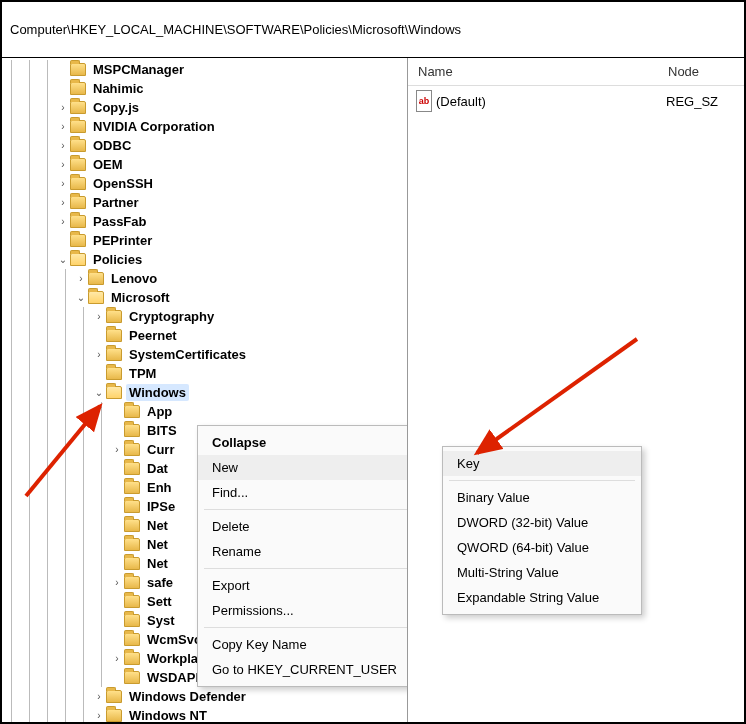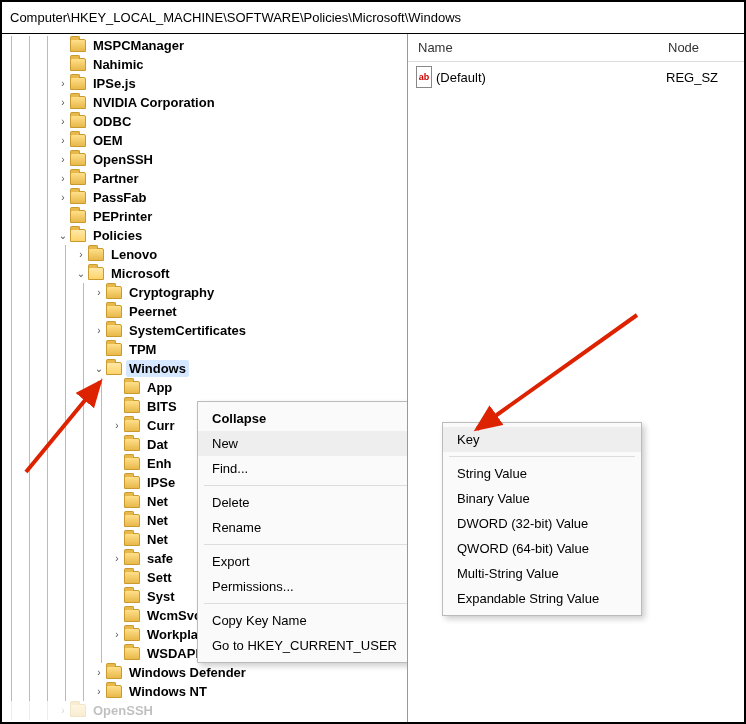--- a/index.html
+++ b/index.html
@@ -8,21 +8,21 @@
     width: 746px; height: 724px;
     border: 2px solid #000;
     background: #fff;
     overflow: hidden;
     position: relative;
     display: flex;
     flex-direction: column;
   }
   .address-bar {
     border-bottom: 1px solid #000;
-    padding: 8px 8px;
+    padding: 20px 8px;
     background: #fff;
     font-size: 13px;
   }
   .body {
     flex: 1;
     display: flex;
     overflow: hidden;
     position: relative;
   }
   .tree-pane {
@@ -143,21 +143,21 @@
             <span class="expander"></span>
             <span class="folder"></span>
             <span class="label">Nahimic</span>
           </div>
           <div class="tree-row">
             <span class="vline"></span>
             <span class="vline"></span>
             <span class="vline"></span>
             <span class="expander">›</span>
             <span class="folder"></span>
-            <span class="label">IPSe.js</span>
+            <span class="label">Copy.js</span>
           </div>
           <div class="tree-row">
             <span class="vline"></span>
             <span class="vline"></span>
             <span class="vline"></span>
             <span class="expander">›</span>
             <span class="folder"></span>
             <span class="label">NVIDIA Corporation</span>
           </div>
           <div class="tree-row">
@@ -526,23 +526,20 @@
             <div class="cell-type">REG_SZ</div>
           </div>
         </div>
     </div>
 
     <div class="menu" id="submenu" style="left:440px; top:388px; width:200px;">
         <div class="menu-item hover">
           <span>Key</span>
         </div>
         <div class="menu-sep"></div>
-        <div class="menu-item">
-          <span>String Value</span>
-        </div>
         <div class="menu-item">
           <span>Binary Value</span>
         </div>
         <div class="menu-item">
           <span>DWORD (32-bit) Value</span>
         </div>
         <div class="menu-item">
           <span>QWORD (64-bit) Value</span>
         </div>
         <div class="menu-item">

